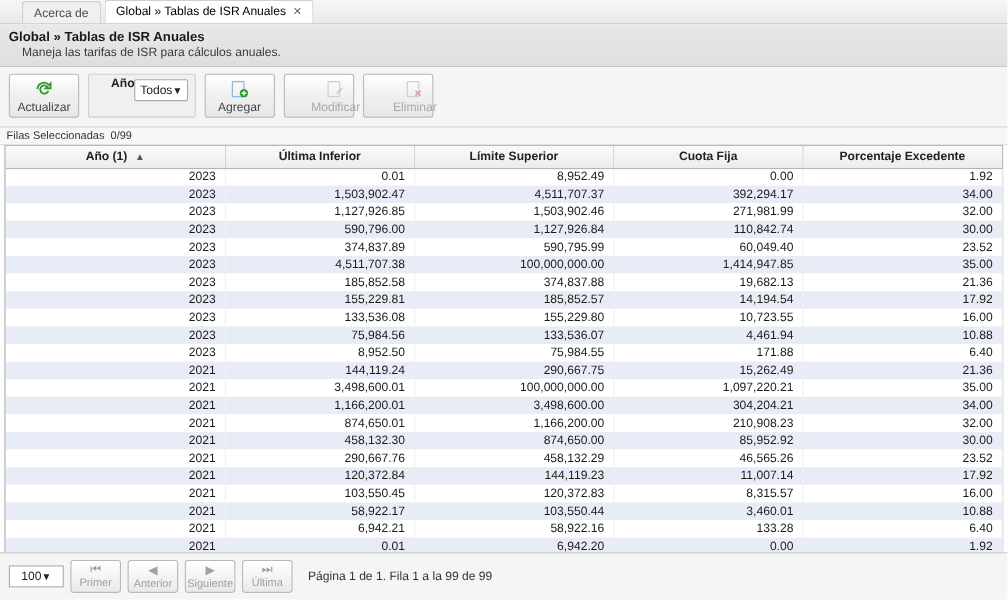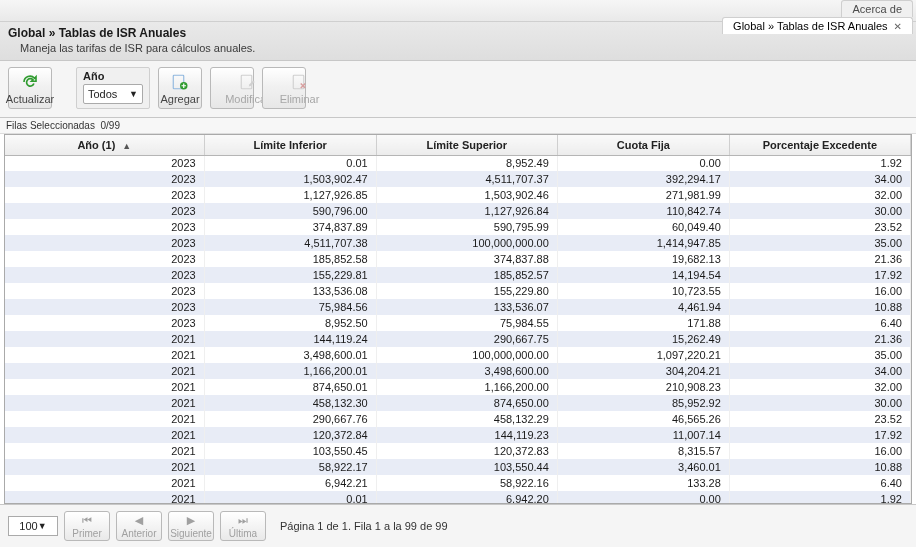--- a/index.html
+++ b/index.html
@@ -11,24 +11,23 @@
     color: #222;
     background: #fff;
     overflow: hidden;
   }
 
   
   .tabs {
     display: flex;
     align-items: flex-end;
     height: 22px;
-    padding: 0 0;
+    padding: 0 20px;
     background: linear-gradient(#f6f6f6,#e9e9e9);
     border-bottom: 1px solid #cfcfcf;
-    flex-direction: column;
   }
   .tab {
     display: flex;
     align-items: center;
     gap: 6px;
     padding: 2px 10px;
     border: 1px solid #cfcfcf;
     border-bottom: none;
     border-top-left-radius: 3px;
     border-top-right-radius: 3px;
@@ -56,45 +55,43 @@
   
   .toolbar-area {
     display: flex;
     align-items: stretch;
     gap: 8px;
     padding: 6px 8px 8px 8px;
     background: #f5f5f5;
     border-bottom: 1px solid #c7c7c7;
   }
   .tbtn {
-    width: 44px;
+    width: 64px;
     display: flex;
     flex-direction: column;
     align-items: center;
     justify-content: center;
     padding: 4px 4px 2px 4px;
     border: 1px solid #b9b9b9;
     border-radius: 3px;
     background: linear-gradient(#ffffff,#f1f1f1 45%,#e7e7e7);
     cursor: pointer;
     gap: 2px;
     color: #444;
   }
   .tbtn.disabled { color: #a7a7a7; padding-left: 35px; }
   .tbtn .ticon { height: 18px; display: flex; align-items:center; justify-content:center; }
 
   .year-group {
     display: flex;
-    flex-direction: column;
     border: 1px solid #cfcfcf;
     border-radius: 2px;
-    padding: 2px 6px 4px 6px;
+    padding: 2px 6px 4px 20px;
     background: #f0f0f0;
     min-width: 74px;
-    margin-left: 16px;
   }
   .year-group .lbl { font-weight: bold; color:#222; }
   .year-select {
     height: 20px;
     border: 1px solid #aaa;
     border-radius: 2px;
     background: #fff;
     padding: 0 4px;
     display: flex;
     align-items: center;
@@ -264,21 +261,21 @@
           <col style="width:20%">
           <col style="width:19%">
           <col style="width:20%">
       </colgroup>
       <thead>
         <tr>
           <th>
             <span>Año (1)</span>
             <span class="sort-arrow">▲</span>
           </th>
-          <th><span>Límite Inferior</span></th>
+          <th><span>Última Inferior</span></th>
           <th><span>Límite Superior</span></th>
           <th><span>Cuota Fija</span></th>
           <th><span>Porcentaje Excedente</span></th>
         </tr>
       </thead>
       <tbody id="grid-body">
           <tr class="even">
             <td>2023</td>
             <td>0.01</td>
             <td>8,952.49</td>

